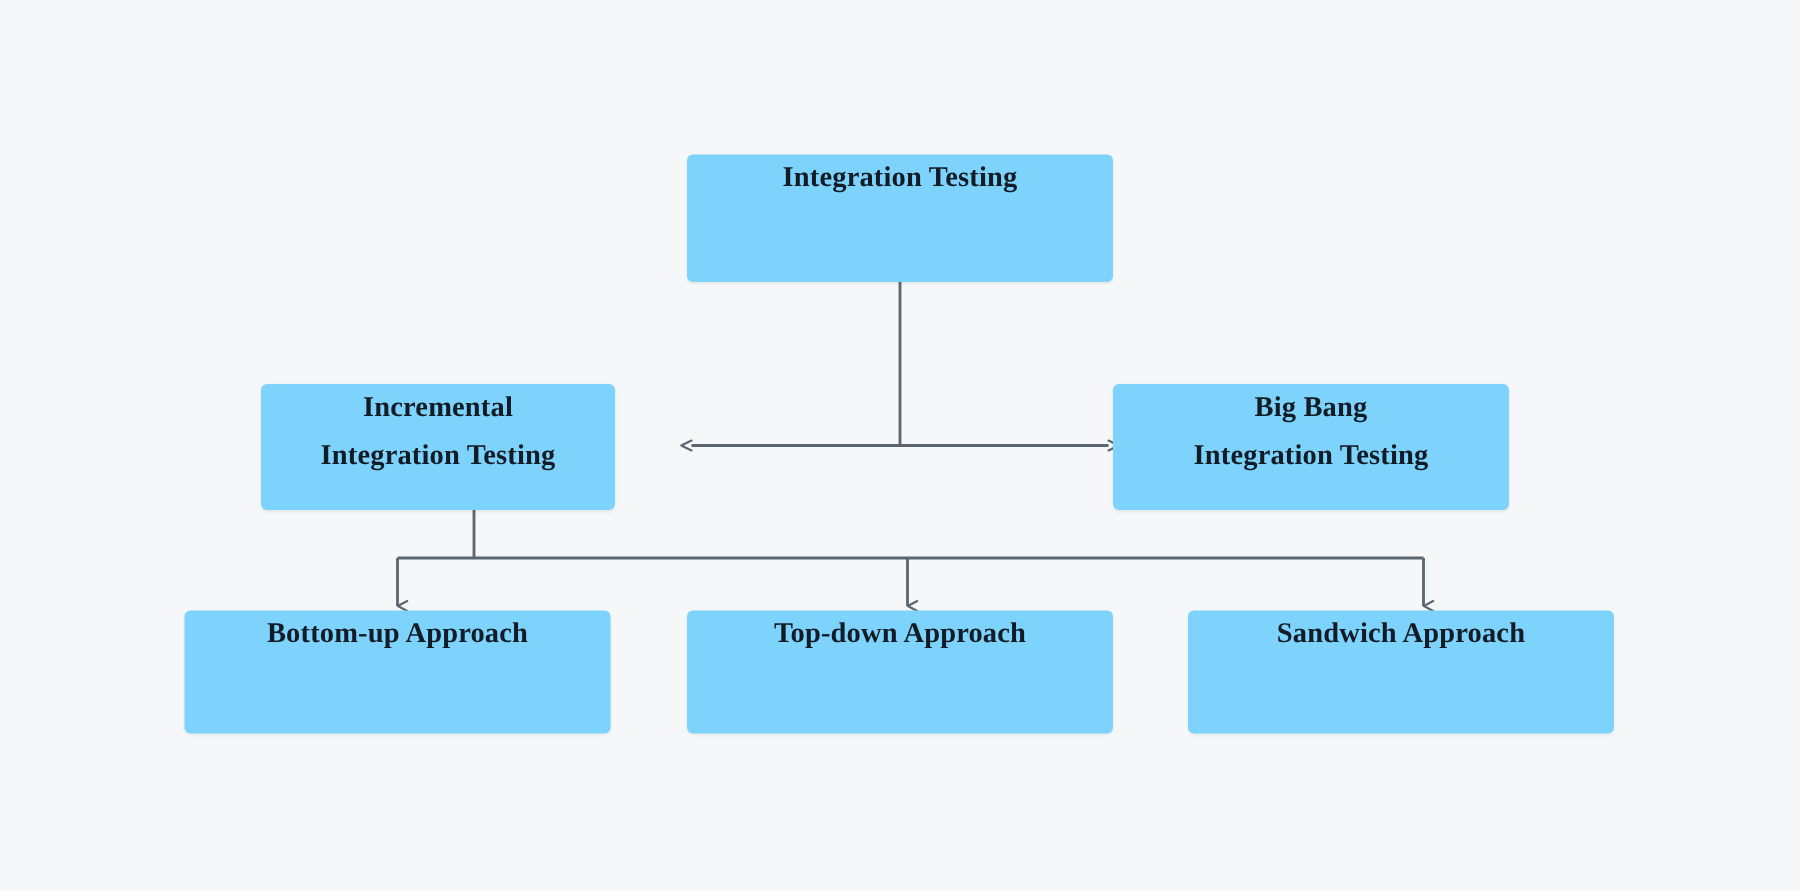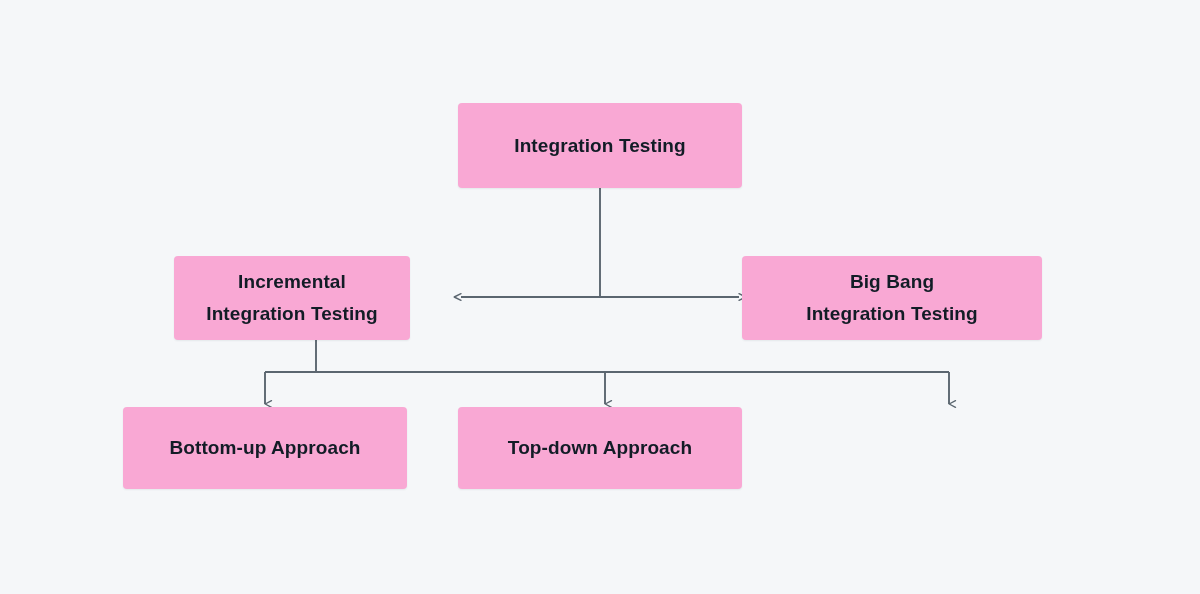--- a/index.html
+++ b/index.html
@@ -21,28 +21,28 @@
   #connector-layer {
     position: absolute;
     left: 0;
     top: 0;
     width: 1200px;
     height: 594px;
     pointer-events: none;
   }
   .node {
     position: absolute;
-    background: #f9a8d4;
+    background: #7dd3fc;
     border-radius: 4px;
     box-shadow: 0 1px 2px rgba(20, 40, 60, 0.07);
     display: flex;
-    align-items: center;
     justify-content: center;
     text-align: center;
     box-sizing: border-box;
+    font-family: Liberation Serif, serif;
   }
   .node-label {
     color: #121c26;
     font-size: 19px;
     font-weight: 600;
     line-height: 1.68;
     letter-spacing: 0.1px;
     white-space: pre-line;
   }
   
@@ -55,21 +55,21 @@
   
   #node-incremental {
     left: 174px;
     top: 256px;
     width: 236px;
     height: 84px;
   }
   #node-bigbang {
     left: 742px;
     top: 256px;
-    width: 300px;
+    width: 264px;
     height: 84px;
   }
   
   #node-bottomup {
     left: 123px;
     top: 407px;
     width: 284px;
     height: 82px;
   }
   #node-topdown {
@@ -136,14 +136,17 @@
   </div>
 
   <div class="node" id="node-topdown">
     <span class="node-label">Top-down Approach</span>
   </div>
 
   <div class="node" id="node-bottomup">
     <span class="node-label">Bottom-up Approach</span>
   </div>
 
+  <div class="node" id="node-sandwich">
+    <span class="node-label">Sandwich Approach</span>
+  </div>
 
 </div>
 
 </body></html>

